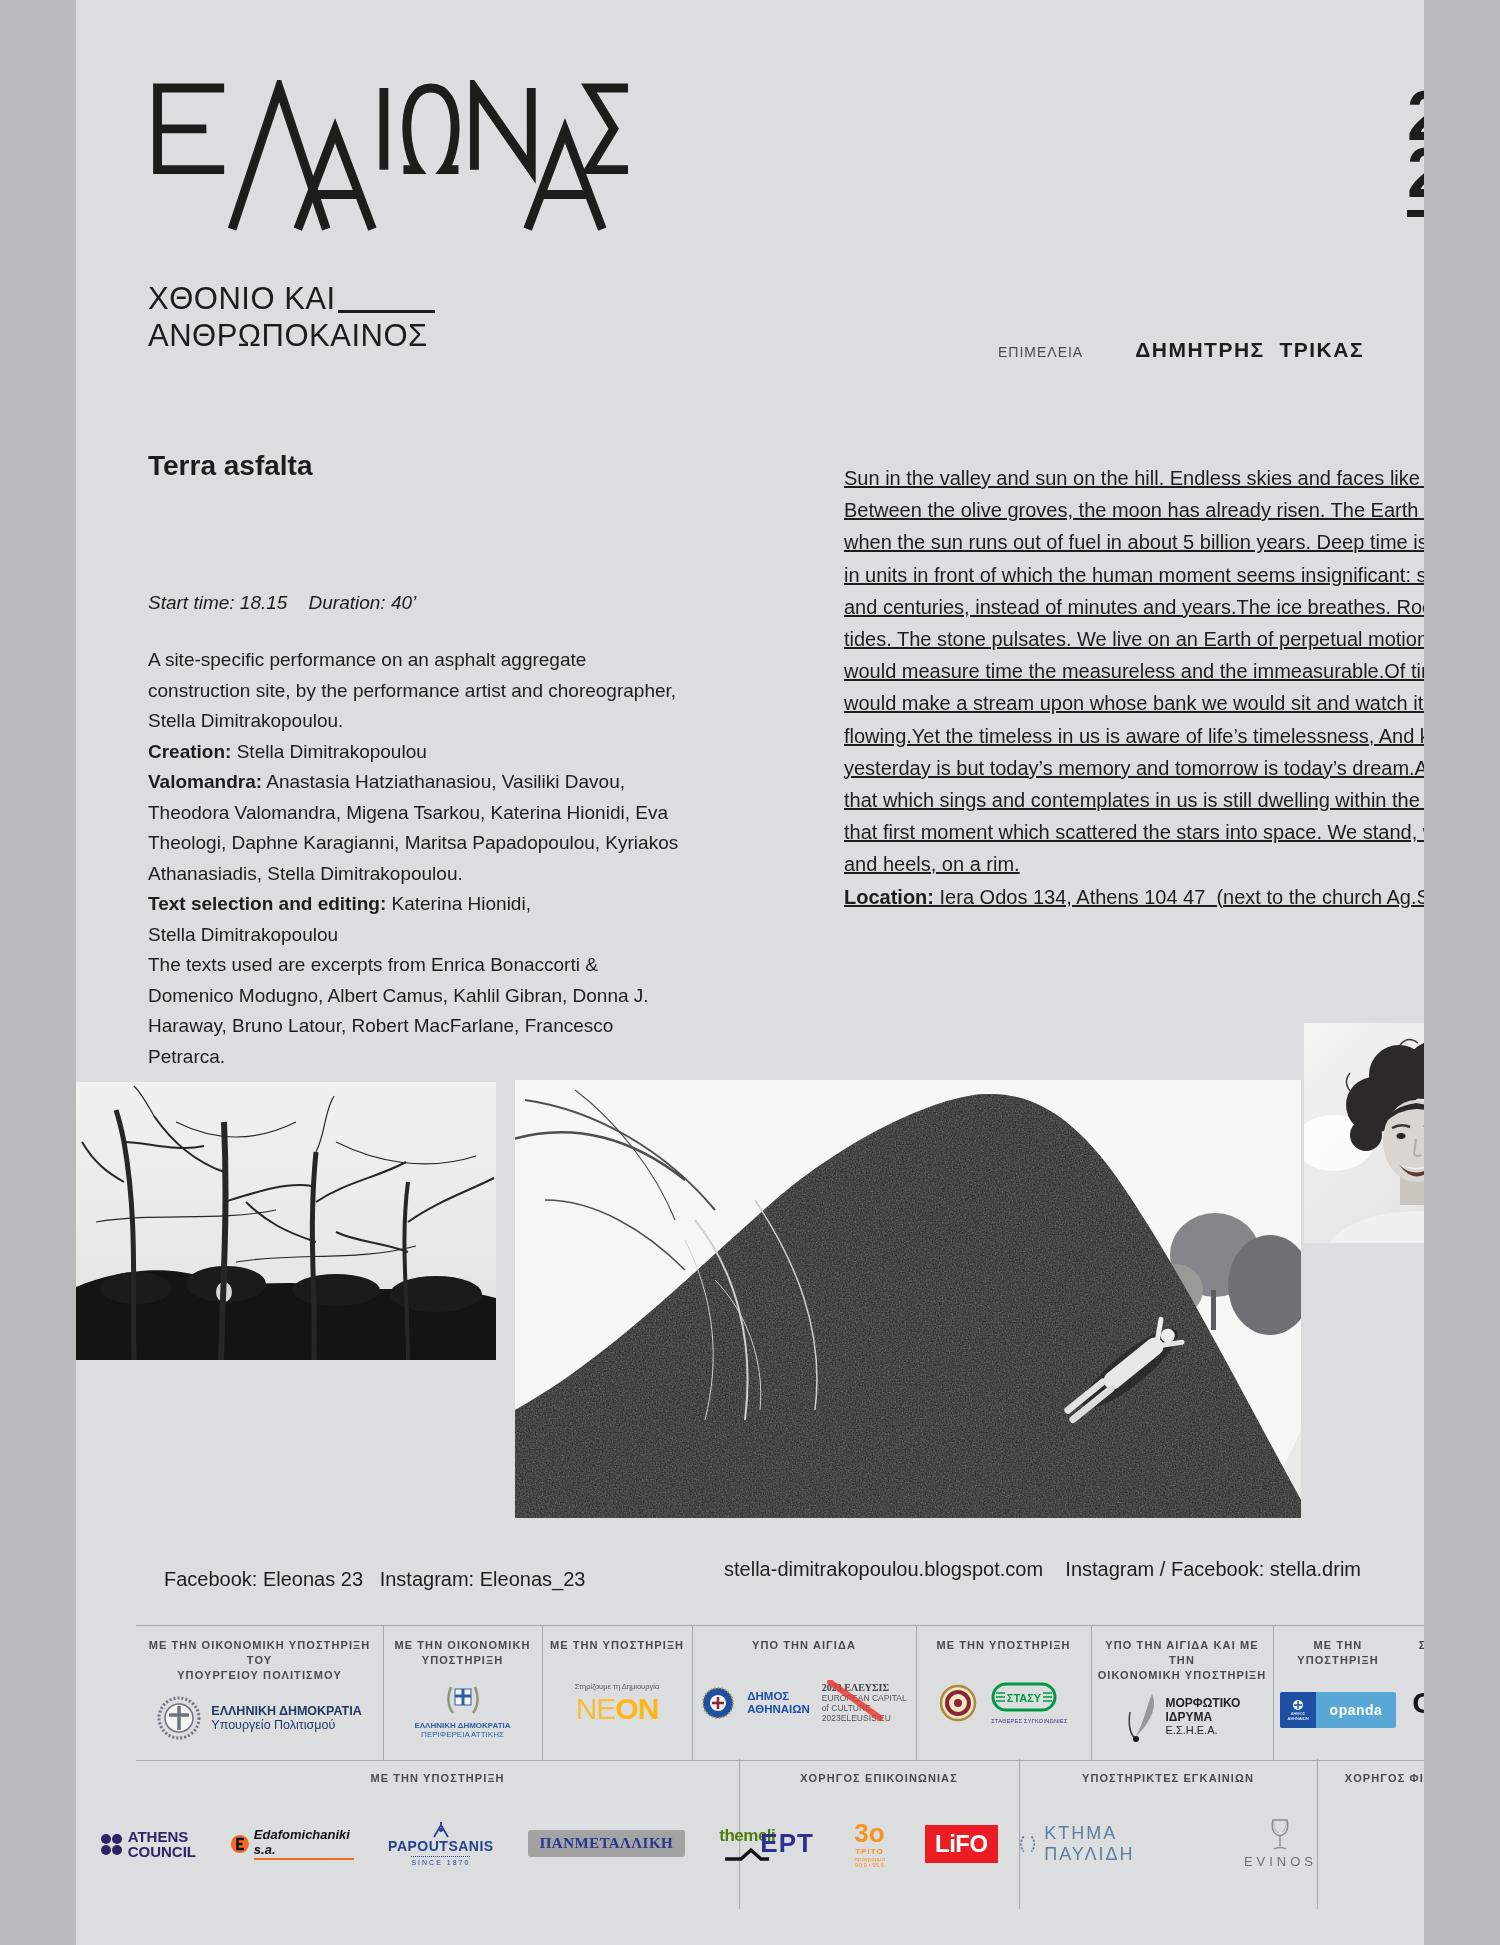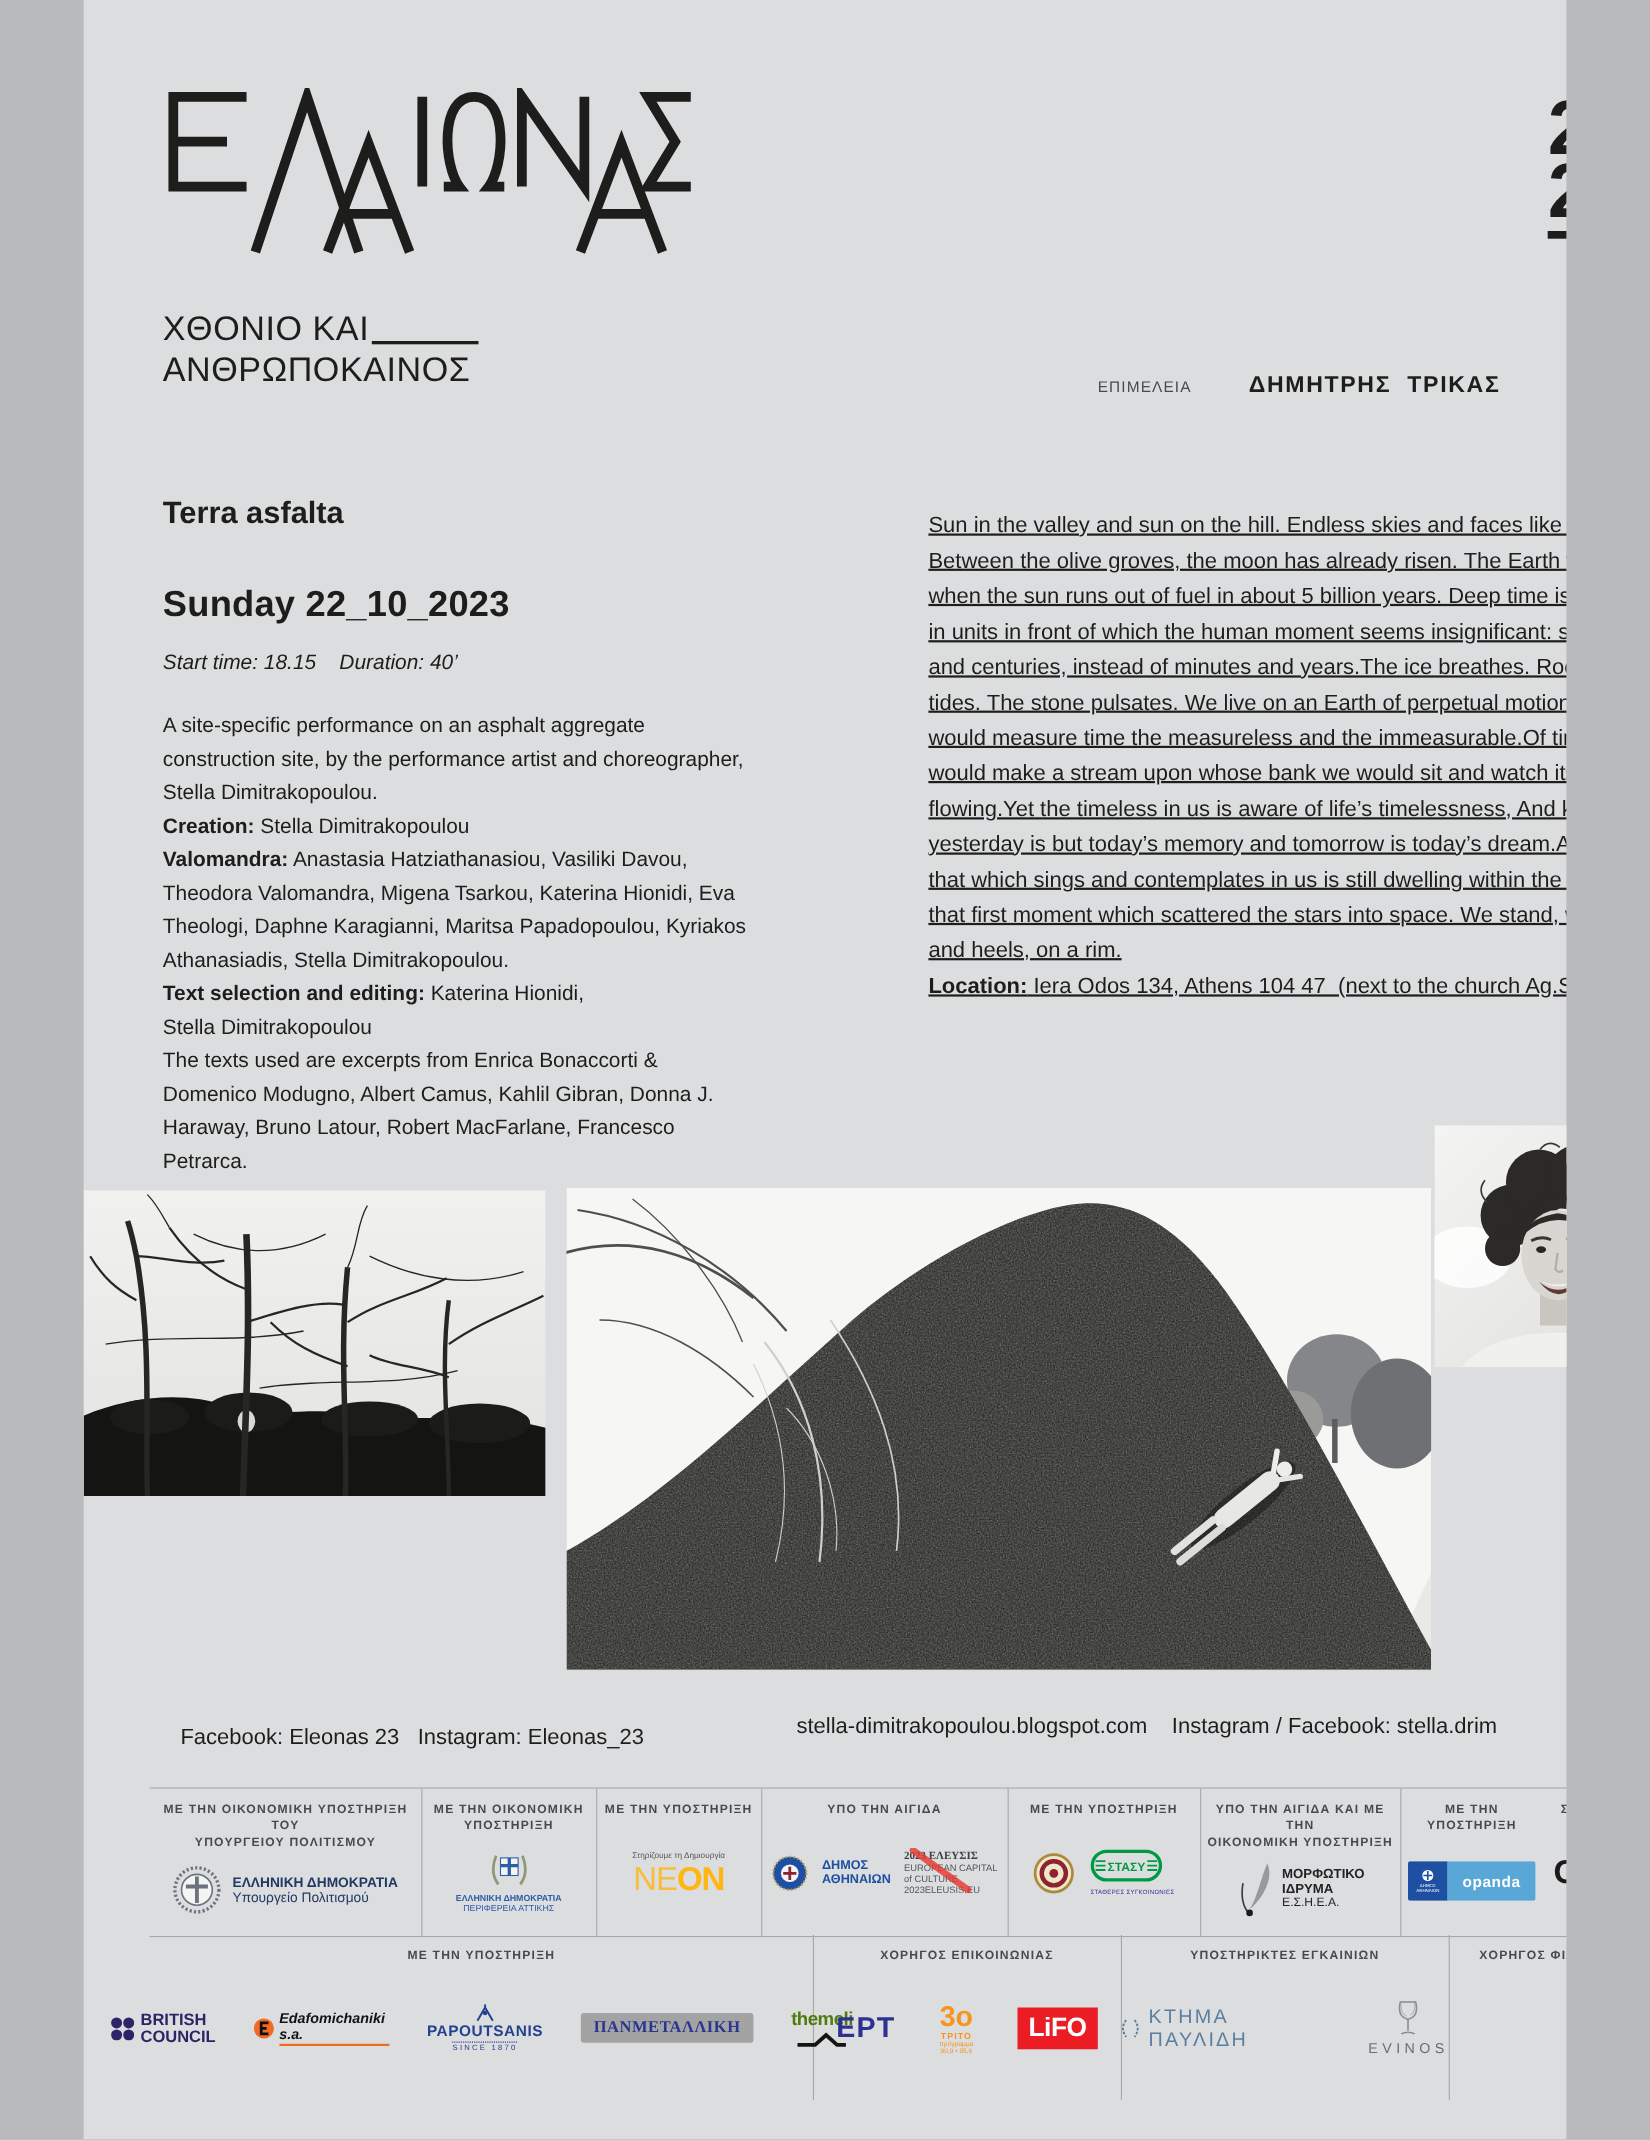--- a/index.html
+++ b/index.html
@@ -129,21 +129,20 @@
     </div>
     <div class="subtitle">ΑΝΘΡΩΠΟΚΑΙΝΟΣ</div>
   </div>
 
   <div class="abs curator" style="right:60px;top:338px;">
     <span class="curator-label">ΕΠΙΜΕΛΕΙΑ</span>
     <span class="curator-name">ΔΗΜΗΤΡΗΣ  ΤΡΙΚΑΣ</span>
   </div>
 
   <div class="abs event-title" style="left:72px;top:450px;">Terra asfalta</div>
-  <div class="abs event-date" style="left:72px;top:530px;">Sunday 22_10_2023</div>
   <div class="abs event-time" style="left:72px;top:592px;">Start time: 18.15    Duration: 40’</div>
 
   <div class="abs body-col" style="left:72px;top:645px;width:538px;">
     <p class="prewrap"><span>A site-specific performance on an asphalt aggregate construction site, by the performance artist and choreographer, Stella Dimitrakopoulou.</span></p>
     <p class="prewrap"><b>Creation:</b><span> Stella Dimitrakopoulou</span></p>
     <p class="prewrap"><b>Valomandra:</b><span> Anastasia Hatziathanasiou, Vasiliki Davou, Theodora Valomandra, Migena Tsarkou, Katerina Hionidi, Eva Theologi, Daphne Karagianni, Maritsa Papadopoulou, Kyriakos Athanasiadis, Stella Dimitrakopoulou.</span></p>
     <p class="prewrap"><b>Text selection and editing:</b><span> Katerina Hionidi,
 Stella Dimitrakopoulou</span></p>
     <p class="prewrap"><b></b><span>The texts used are excerpts from Enrica Bonaccorti &amp; Domenico Modugno, Albert Camus, Kahlil Gibran, Donna J. Haraway, Bruno Latour, Robert MacFarlane, Francesco Petrarca.</span></p>
   </div>
@@ -425,21 +424,21 @@
       <div class="sp-head">ΜΕ ΤΗΝ ΥΠΟΣΤΗΡΙΞΗ</div>
       <div class="sp-logos" style="gap:34px;">
         <div class="bc">
           <svg width="22" height="22" viewBox="0 0 22 22">
             <circle cx="6" cy="6" r="5" fill="#2a2566"></circle>
               <circle cx="17" cy="6" r="5" fill="#2a2566"></circle>
             <circle cx="6" cy="17" r="5" fill="#2a2566"></circle>
               <circle cx="17" cy="17" r="5" fill="#2a2566"></circle>
           </svg>
           <div class="bc-text">
-            <div>BRITISH</div>
+            <div>ATHENS</div>
             <div>COUNCIL</div>
           </div>
         </div>
         <div class="edafo">
           <svg width="24" height="24" viewBox="0 0 24 24">
             <circle cx="12" cy="12" r="11" fill="#f26a21"></circle>
             <path d="M17,6 H9 V12 H15 M9,12 V18 H17" stroke="#111" stroke-width="3" fill="none"></path>
           </svg>
           <span class="edafo-text">Edafomichaniki s.a.</span>
         </div>

